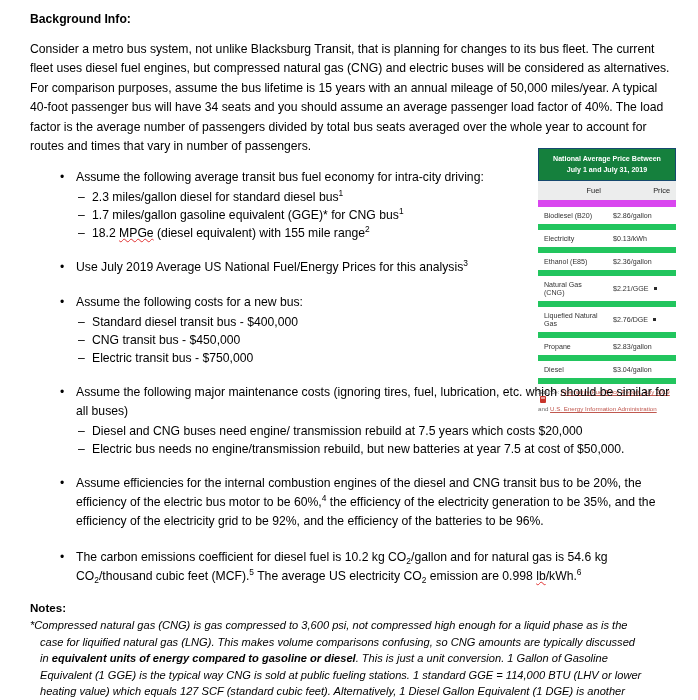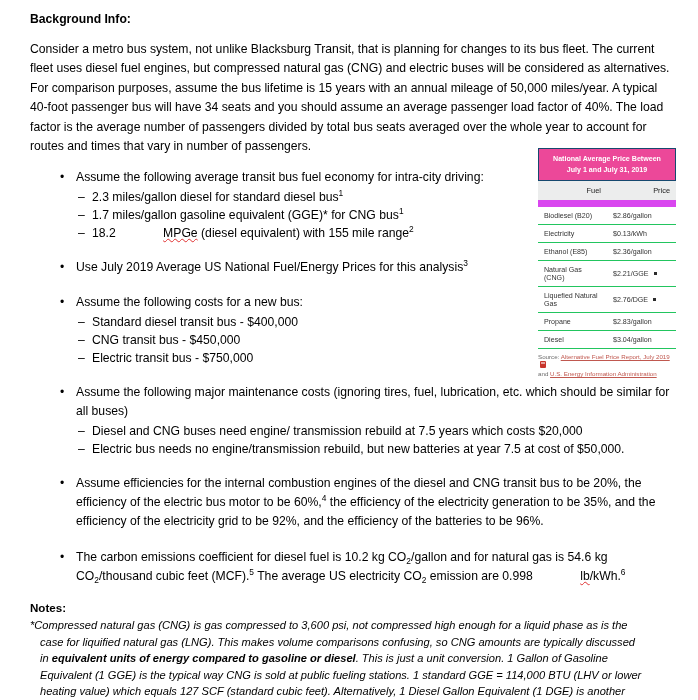--- a/index.html
+++ b/index.html
@@ -92,34 +92,33 @@
     line-height: 0;
   }
 
   
   .squiggle {
     text-decoration: underline;
     text-decoration-style: wavy;
     text-decoration-color: #e03131;
     text-decoration-thickness: 1px;
     text-underline-offset: 1px;
-    margin-left: 44px;
   }
 
   
   .price-card {
     position: absolute;
     left: 538px;
     top: 148px;
     width: 138px;
     font-size: 7.2px;
     background: #ffffff;
   }
   .price-card-header {
-    background: #ec4899;
+    background: #15803d;
     color: #ffffff;
     font-weight: bold;
     text-align: center;
     font-size: 7.1px;
     line-height: 10.5px;
     padding: 5px 6px 5px 6px;
     border: 1px solid #16496f;
     box-sizing: border-box;
   }
   table.price-table {
@@ -132,21 +131,21 @@
     text-align: right;
     font-weight: normal;
     background: #eceded;
     color: #222;
     padding: 5px 6px;
     border-bottom: 7px solid #d946ef;
     font-size: 7.4px;
   }
   table.price-table td {
     padding: 4.5px 6px;
-    border-bottom: 1px solid #22c55e;
+    border-bottom: 6px solid #22c55e;
     color: #333;
     font-size: 7.1px;
     vertical-align: middle;
   }
   table.price-table td.fuel { width: 80px; }
   table.price-table td.price { width: 58px; position: relative; }
   table.price-table tr.shaded td { background: #eceded; }
   .sq-marker {
     display: inline-block;
     width: 3px;

